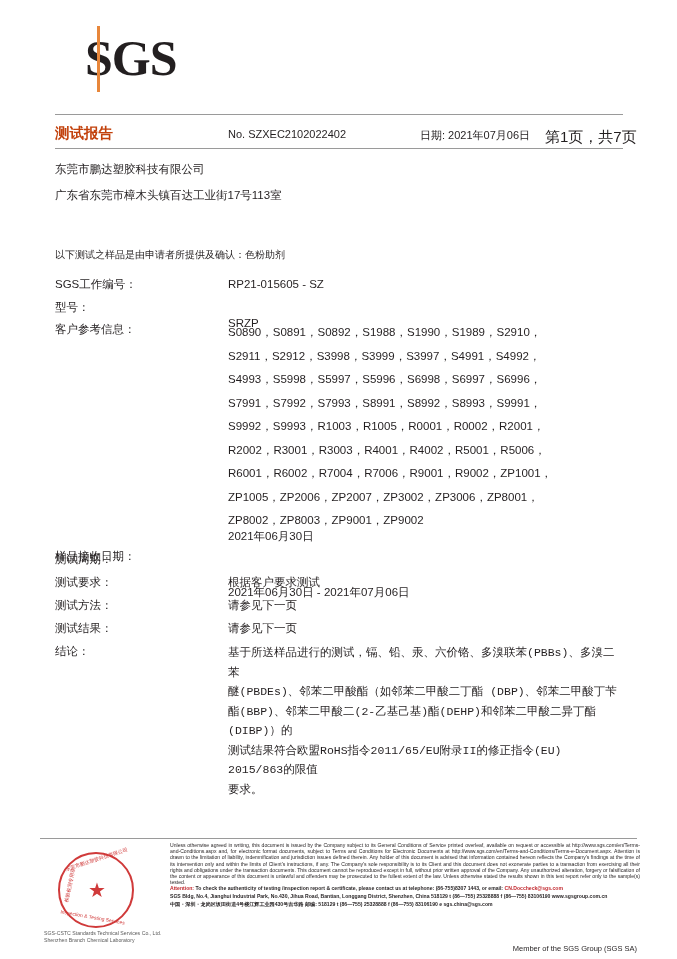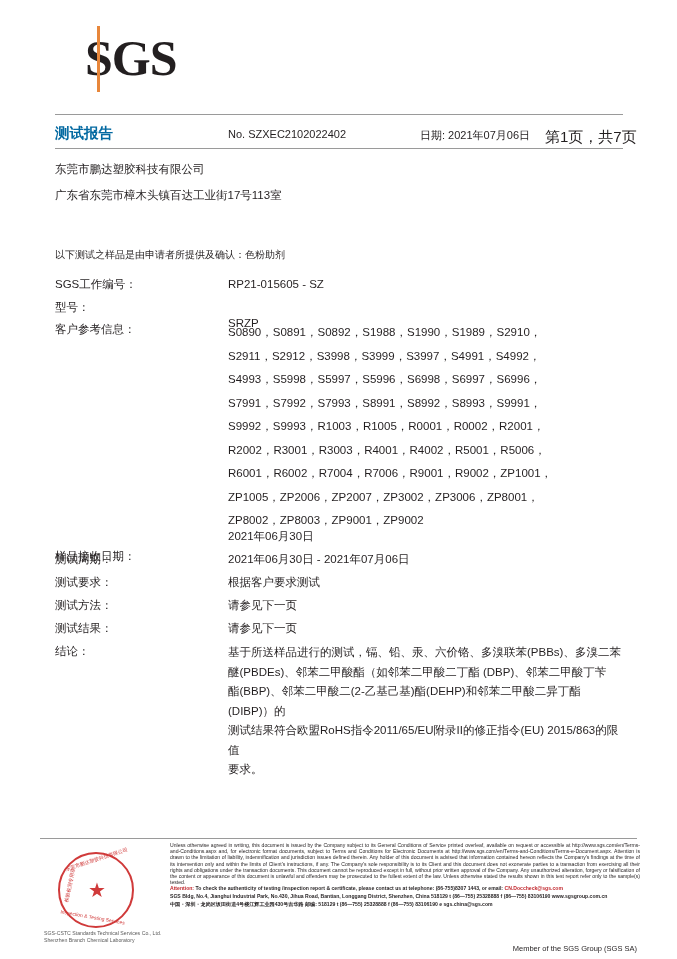--- a/index.html
+++ b/index.html
@@ -47,21 +47,21 @@
     background: #e8873b;
   }
 
   
   .report-title {
     position: absolute;
     left: 55px;
     top: 124px;
     font-size: 14.5px;
     font-weight: bold;
-    color: #0369a1;
+    color: #c2410c;
   }
   .report-no {
     position: absolute;
     left: 228px;
     top: 128px;
     font-size: 11px;
   }
   .report-date {
     position: absolute;
     left: 420px;
@@ -249,33 +249,33 @@
 S9992，S9993，R1003，R1005，R0001，R0002，R2001，
 R2002，R3001，R3003，R4001，R4002，R5001，R5006，
 R6001，R6002，R7004，R7006，R9001，R9002，ZP1001，
 ZP1005，ZP2006，ZP2007，ZP3002，ZP3006，ZP8001，
 ZP8002，ZP8003，ZP9001，ZP9002</div>
 
   <div class="field field-label" style="top:528px;margin-top:20px;">样品接收日期：</div>
   <div class="field field-value" style="top:528px;">2021年06月30日</div>
 
   <div class="field field-label" style="top:551px;">测试周期：</div>
-  <div class="field field-value" style="top:551px;">2021年06月30日 - 2021年07月06日</div>
+  <div class="field field-value" style="top:584px;">2021年06月30日 - 2021年07月06日</div>
 
   <div class="field field-label" style="top:574px;">测试要求：</div>
   <div class="field field-value" style="top:574px;">根据客户要求测试</div>
 
   <div class="field field-label" style="top:597px;text-align:right;">测试方法：</div>
   <div class="field field-value" style="top:597px;">请参见下一页</div>
 
   <div class="field field-label" style="top:620px;">测试结果：</div>
   <div class="field field-value" style="top:620px;">请参见下一页</div>
 
   <div class="field field-label" style="top:643px;">结论：</div>
-  <div class="field field-value multi-line" style="top:643px; width:395px; line-height:19.5px;">基于所送样品进行的测试，镉、铅、汞、六价铬、多溴联苯(PBBs)、多溴二苯
+  <div class="field field-value multi-line" style="top:643px; width:395px; line-height:19.5px;font-family:Liberation Mono, monospace;">基于所送样品进行的测试，镉、铅、汞、六价铬、多溴联苯(PBBs)、多溴二苯
 醚(PBDEs)、邻苯二甲酸酯（如邻苯二甲酸二丁酯 (DBP)、邻苯二甲酸丁苄
 酯(BBP)、邻苯二甲酸二(2-乙基己基)酯(DEHP)和邻苯二甲酸二异丁酯(DIBP)）的
 测试结果符合欧盟RoHS指令2011/65/EU附录II的修正指令(EU) 2015/863的限值
 要求。</div>
 
   <div class="footer-hr"></div>
 
   <div class="stamp">
     <div class="stamp-circle"></div>
     <div class="stamp-star">★</div>

